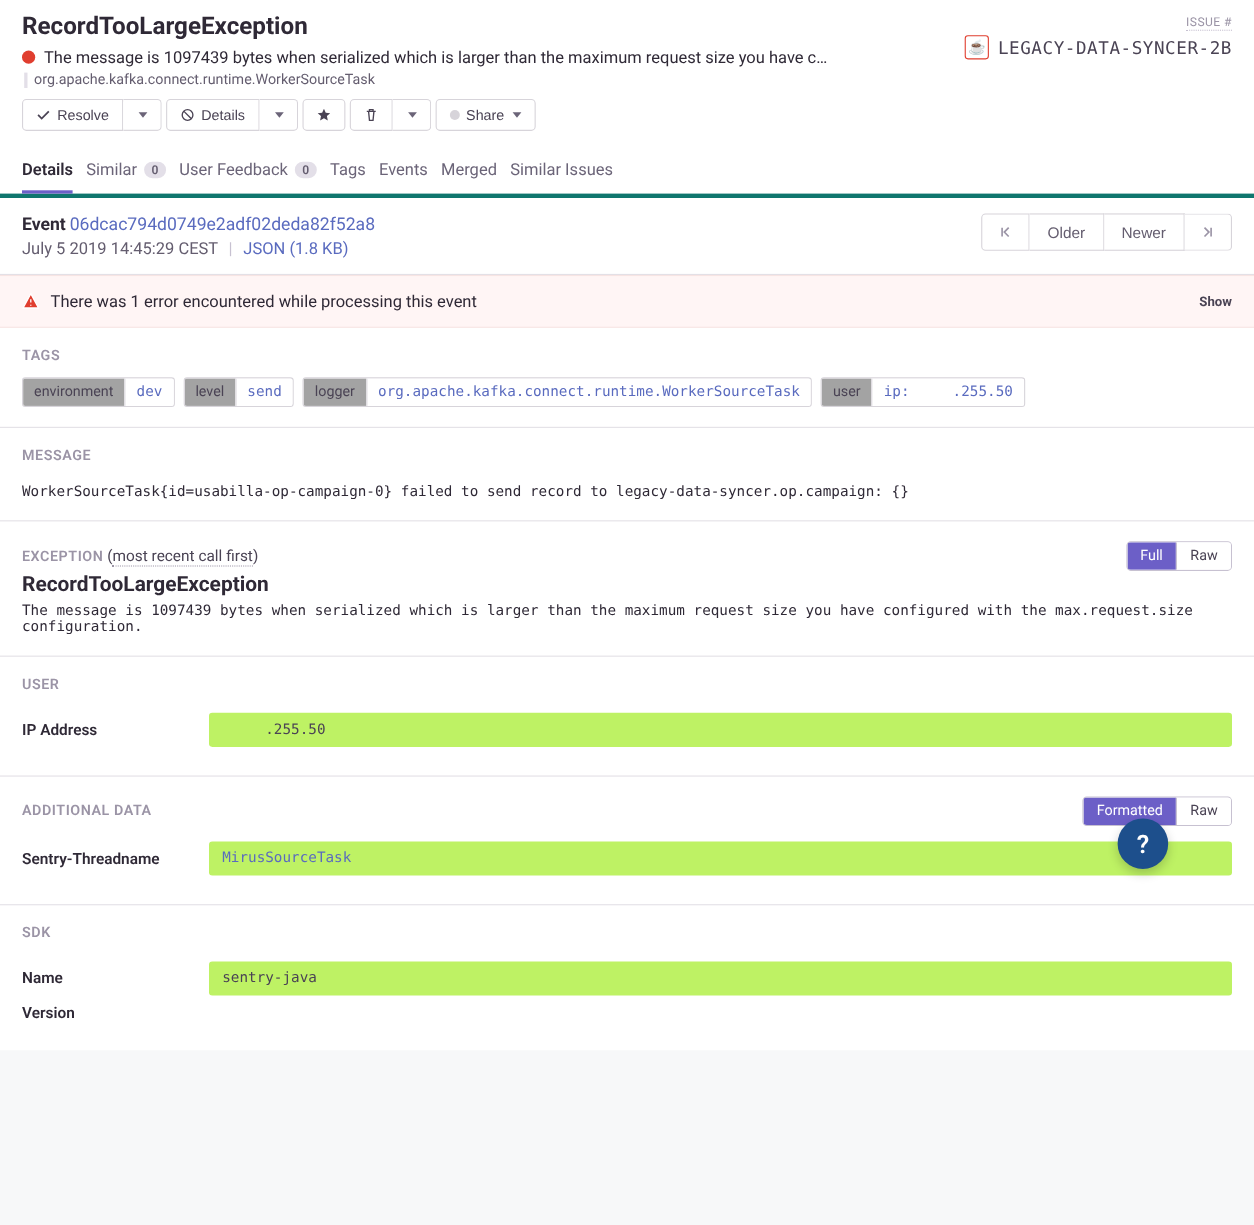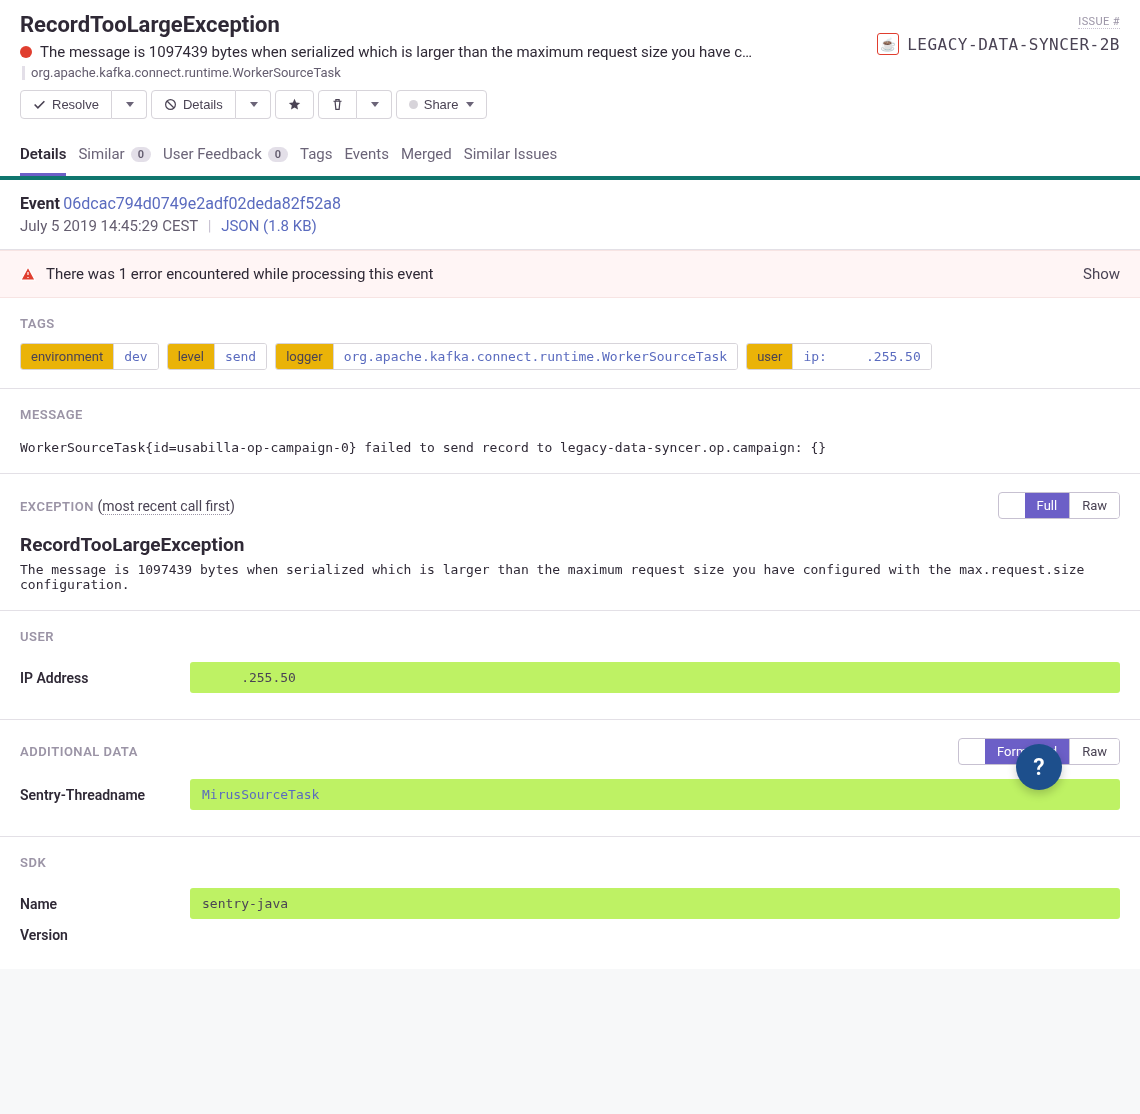--- a/index.html
+++ b/index.html
@@ -41,34 +41,34 @@
 .json-link { color:#5a6bbf; }
 .nav-group { display:flex; }
 .nav-btn { background:#fff; border:1px solid #d7d4da; padding:8px 16px; font-size:14px; color:#645d6f; cursor:pointer; }
 .nav-group .nav-btn + .nav-btn { border-left:none; }
 .nav-group .nav-btn:first-child { border-radius:4px 0 0 4px; }
 .nav-group .nav-btn:last-child { border-radius:0 4px 4px 0; }
 .alert { background:#fff5f5; border-top:1px solid #f7e4e3; border-bottom:1px solid #f7e4e3; padding:14px 20px; display:flex; justify-content:space-between; align-items:center; }
 .alert-left { display:flex; align-items:center; gap:10px; }
 .alert-icon { color:#e03e2f; }
 .alert-text { font-size:15px; color:#2f2936; }
-.alert-show { font-size:15px; color:#4a4354; font-weight:400; cursor:pointer;margin-left:20px; }
+.alert-show { font-size:12px; color:#4a4354; font-weight:700; cursor:pointer;margin-left:20px; }
 .section { padding:18px 20px; border-bottom:1px solid #e3e0e6; }
 .section-title-row { display:flex; justify-content:space-between; align-items:center; margin-bottom:14px; }
 .section-title { font-size:13px; font-weight:600; color:#9b94a6; letter-spacing:0.5px; }
 .tag-pills { display:flex; flex-wrap:wrap; gap:8px; }
 .tag-pill { display:flex; border:1px solid #d7d4da; border-radius:3px; overflow:hidden; font-size:13px; }
-.tag-key { padding:5px 10px; background:#eab308; color:#4a4354; }
+.tag-key { padding:5px 10px; background:#a3a3a3; color:#4a4354; }
 .tag-val { padding:5px 10px; color:#5a6bbf; font-family: ui-monospace, "SF Mono", Menlo, monospace; background:#fff; border-left:1px solid #d7d4da; }
 .message-body { font-family: ui-monospace, "SF Mono", Menlo, monospace; font-size:13px; color:#2f2936; white-space:pre-wrap; }
-.exc-header { display:flex; justify-content:space-between; align-items:center; margin-bottom:14px; }
+.exc-header { display:flex; justify-content:space-between; align-items:center; margin-bottom:0; }
 .exc-label { font-size:13px; font-weight:600; color:#9b94a6; letter-spacing:0.5px; }
 .exc-note { font-size:14px; color:#4a4354; }
 .exc-note span { border-bottom:1px dotted #9b94a6; }
-.toggle-group { display:flex; border:1px solid #c7c1d1; border-radius:4px; overflow:hidden;padding-left:26px; }
+.toggle-group { display:flex; border:1px solid #c7c1d1; border-radius:4px; overflow:hidden; }
 .toggle-btn { padding:5px 12px; font-size:13px; cursor:pointer; background:#fff; color:#4a4354; }
 .toggle-btn.active { background:#6c5fc7; color:#fff; }
 .toggle-btn + .toggle-btn { border-left:1px solid #c7c1d1; }
 .exc-title { font-size:19px; font-weight:700; color:#2f2936; margin-bottom:6px; }
 .kv-row { display:flex; align-items:center; margin-bottom:8px; }
 .kv-key { width:170px; font-size:14px; font-weight:600; color:#2f2936; }
 .kv-val { flex:1; background:#bef264; padding:8px 12px; font-family: ui-monospace, "SF Mono", Menlo, monospace; font-size:13px; color:#4a4354; border-radius:3px; }
 .kv-val .blue { color:#5a6bbf; }
 .help-fab { position:fixed; width:46px; height:46px; border-radius:50%; background:#1d4f8c; color:#fff; display:flex; align-items:center; justify-content:center; font-size:23px; font-weight:600; left:1016px; top:744px; cursor:pointer; box-shadow:0 4px 10px rgba(0,0,0,0.2); }
 </style>
@@ -162,20 +162,30 @@
   <div class="event-header">
     <div class="event-info">
       <span class="event-label">Event</span>
       <span class="event-id">06dcac794d0749e2adf02deda82f52a8</span>
       <div class="event-time-row">
         <span>July 5 2019 14:45:29 CEST</span>
         <span class="sep">|</span>
         <span class="json-link">JSON (1.8 KB)</span>
       </div>
     </div>
+    <div class="nav-group">
+      <button class="nav-btn"><svg width="10" height="10" viewBox="0 0 10 10" fill="none" stroke="#9b94a6" stroke-width="1.5">
+            <path d="M2 1v8M8 1L4 5l4 4"></path>
+          </svg></button>
+      <button class="nav-btn">Older</button>
+      <button class="nav-btn">Newer</button>
+      <button class="nav-btn"><svg width="10" height="10" viewBox="0 0 10 10" fill="none" stroke="#9b94a6" stroke-width="1.5">
+            <path d="M8 1v8M2 1l4 4-4 4"></path>
+          </svg></button>
+    </div>
   </div>
 
   <div class="alert">
     <div class="alert-left">
       <svg class="alert-icon" width="16" height="16" viewBox="0 0 16 16" fill="#e03e2f">
           <path d="M8 1L1 14h14L8 1zm0 5v3m0 2v1" stroke="#fff" stroke-width="1.2"></path>
         </svg>
       <span class="alert-text">There was 1 error encountered while processing this event</span>
     </div>
     <span class="alert-show">Show</span>

